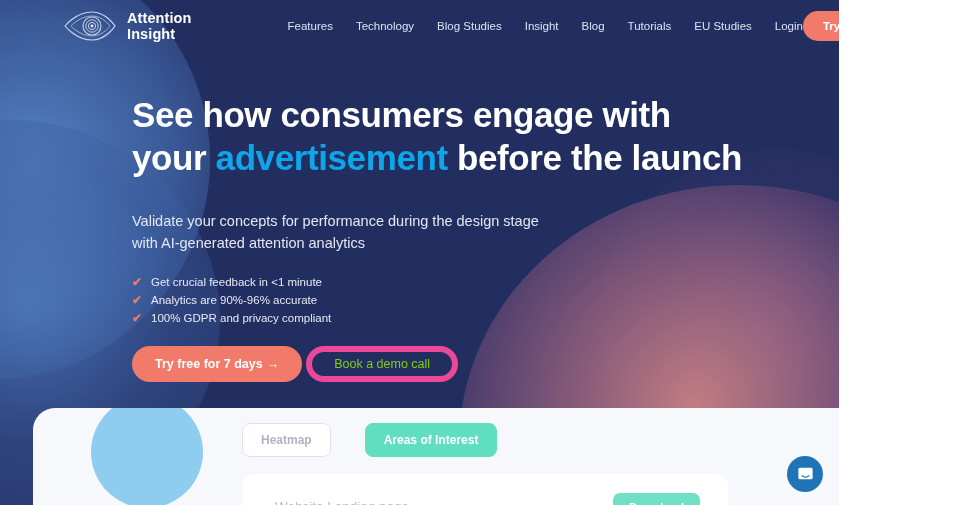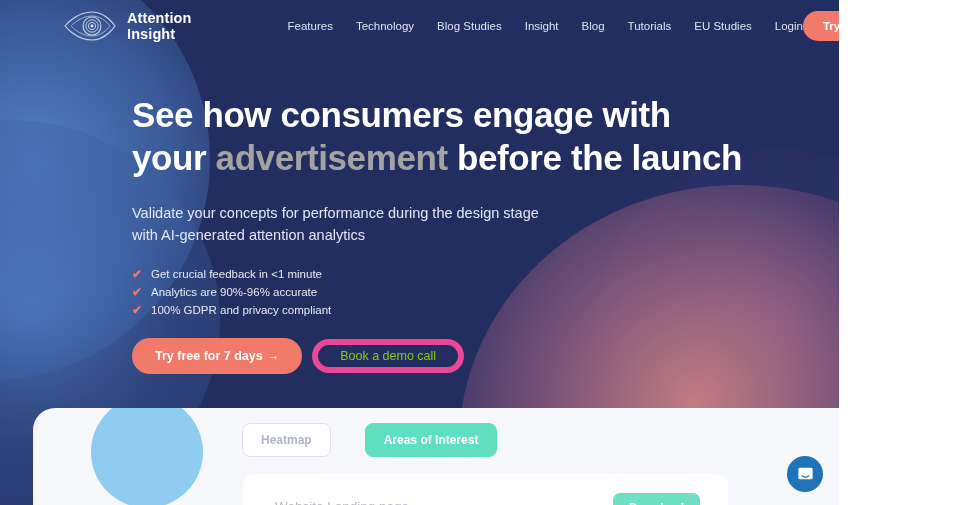--- a/index.html
+++ b/index.html
@@ -117,24 +117,24 @@
   }
 
   .hero-title {
     font-size: 35px;
     font-weight: bold;
     color: #FFFFFF;
     line-height: 1.22;
     letter-spacing: -0.4px;
     max-width: 620px;
   }
-  .hero-title .accent { color: #a3a3a3; margin-top: 16px; }
+  .hero-title .accent { color: #0ea5e9; margin-top: 16px; }
 
   .hero-sub {
-    margin-top: 23px;
+    margin-top: 31px;
     font-size: 14.5px;
     color: #E3E7F3;
     line-height: 1.52;
     max-width: 420px;
   }
 
   .bullets {
     margin-top: 22px;
     list-style: none;
   }
@@ -151,22 +151,21 @@
     font-size: 12px;
     font-weight: bold;
     line-height: 1;
     width: 11px;
     flex: 0 0 auto;
   }
 
   .hero-actions {
     margin-top: 22px;
     display: flex;
-    align-items: center;
-    gap: 10px;
+    gap: 4px;
   }
   .btn {
     font-family: inherit;
     font-size: 12.5px;
     border-radius: 999px;
     cursor: pointer;
     white-space: nowrap;
   }
   .btn-primary {
     background: #F27A6A;

